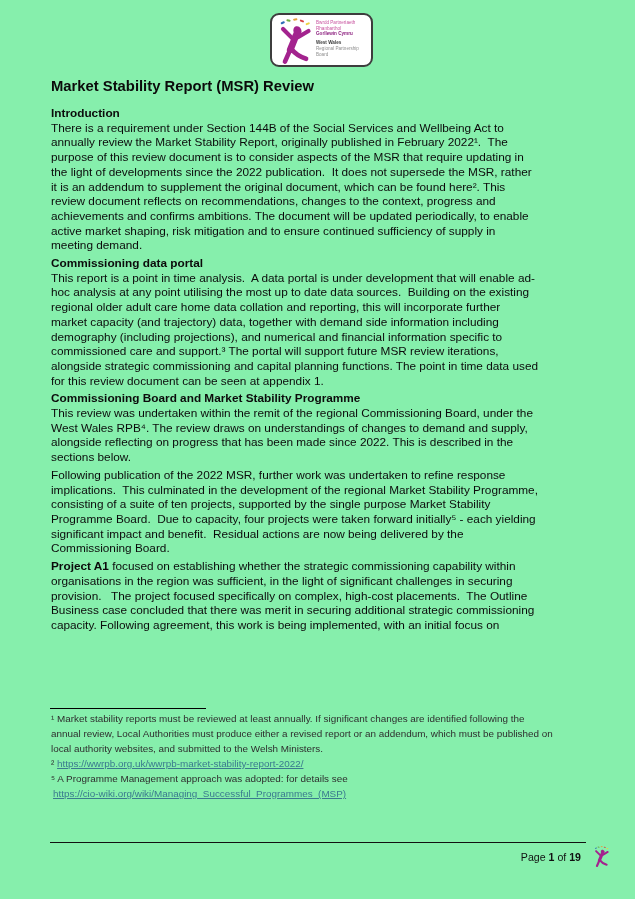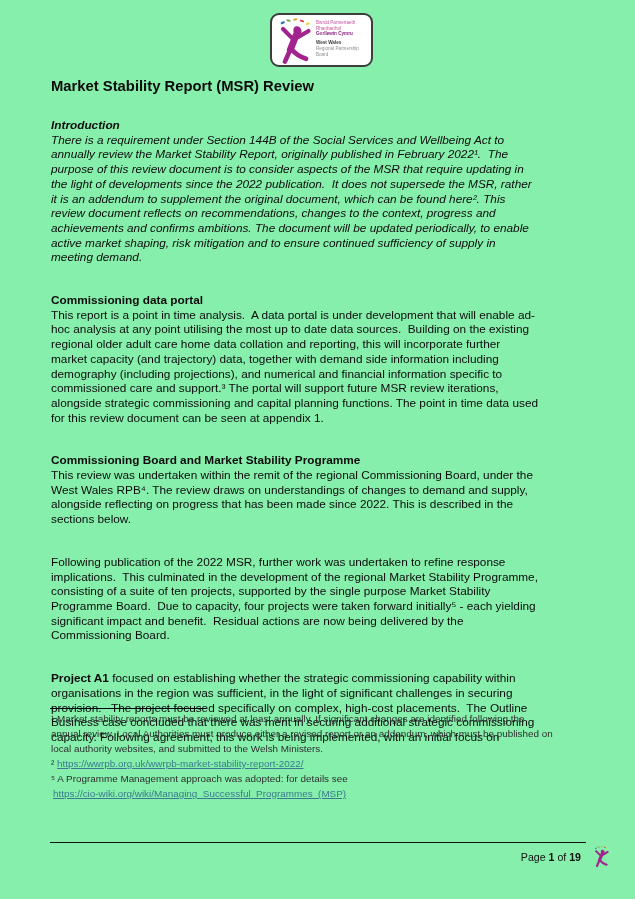--- a/index.html
+++ b/index.html
@@ -12,22 +12,22 @@
   .logo-fig{position:absolute;left:3px;top:3px;}
   .logo-text{position:absolute;left:44px;top:5px;font-size:4.6px;line-height:5.7px;letter-spacing:0;}
   .lt-welsh{color:#c8539f;}
   .lt-welsh-b{color:#8e2280;font-weight:bold;}
   .lt-en-b{color:#3c3c3c;font-weight:bold;margin-top:3px;}
   .lt-en{color:#8f8f8f;}
 
   .title{position:absolute;left:51px;top:78px;font-size:14.8px;font-weight:bold;white-space:pre;}
 
   .content{position:absolute;left:51px;top:106px;width:545px;font-size:11.8px;line-height:14.7px;}
-  .section{margin-top:28px;}
-  .section:first-child{margin-top:12px;font-style:italic;}
+  .section{margin-top:3px;}
+  .section:first-child{margin-top:0;}
   .heading{font-weight:bold;white-space:pre;}
   .para{white-space:pre;}
   .lead-bold{font-weight:bold;}
 
   .fn-sep{position:absolute;left:50px;top:708px;width:156px;border-top:1.6px solid #000;}
   .footnotes{position:absolute;left:51px;top:711px;width:540px;font-size:9.9px;line-height:15px;color:#2e2e2e;}
   .fn-line{white-space:pre;}
   .fn-link{color:#3a7a8e;text-decoration:underline;}
   .fn-link-indent{padding-left:2px;}
 

